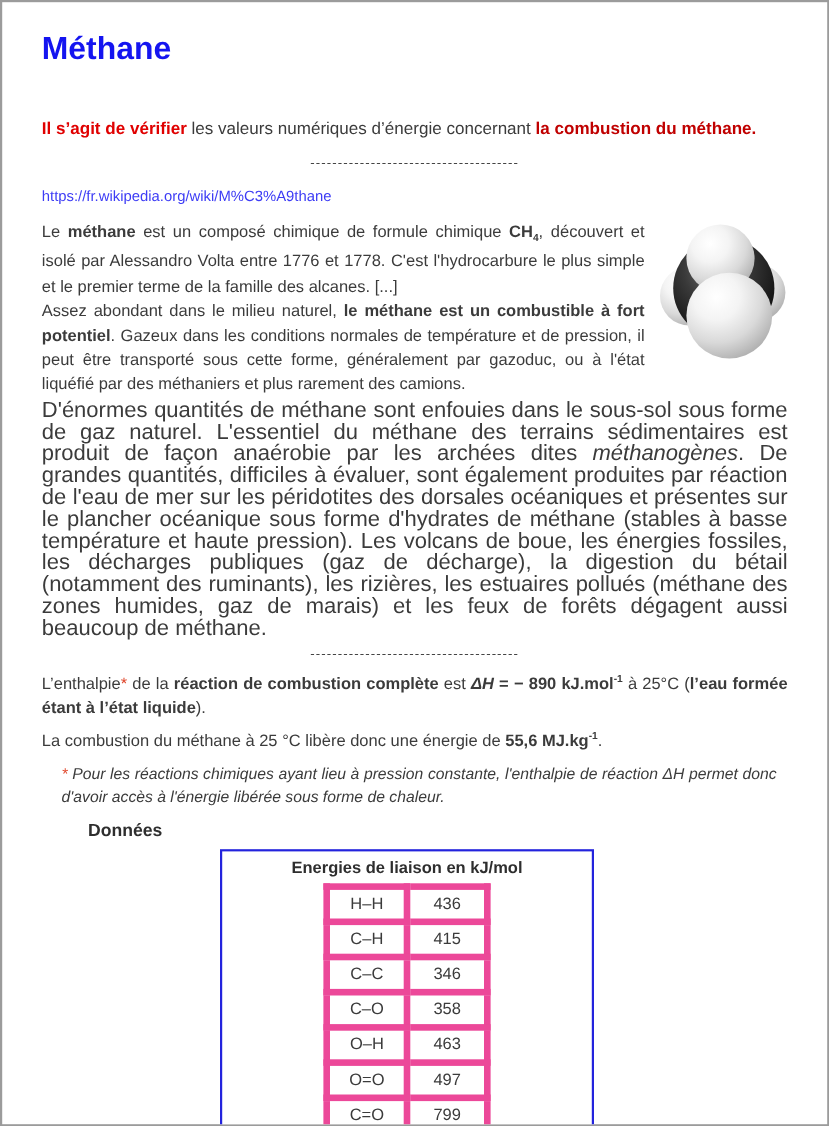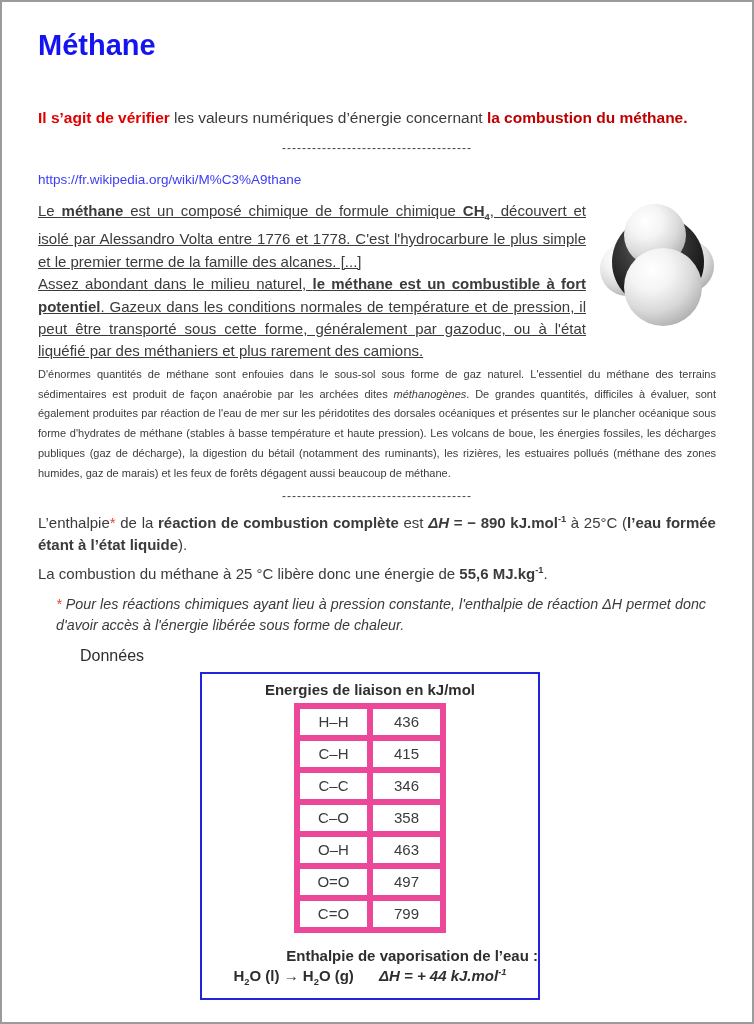--- a/index.html
+++ b/index.html
@@ -40,21 +40,20 @@
   a.wiki-link {
     font-size: 13.5px;
     color: #3d3cf5;
     cursor: pointer;
   }
   .para1-block {
     margin-top: 12px;
     font-size: 15px;
     line-height: 22.4px;
     text-align: justify;
-    text-decoration: underline;
   }
   .molecule {
     float: right;
     width: 114px;
     height: 122px;
     position: relative;
     margin: 4px 2px 4px 14px;
   }
   .sphere { position: absolute; border-radius: 50%; }
   .sphere.h {
@@ -63,40 +62,40 @@
   .sphere.c {
     background: radial-gradient(circle at 42% 32%, #6e6e6e 0%, #3a3a3a 35%, #141414 72%, #000 100%);
   }
   .h-left   { width: 54px; height: 54px; left: 0px;  top: 38px; z-index: 1; }
   .h-right  { width: 52px; height: 52px; left: 62px; top: 36px; z-index: 1; }
   .carbon   { width: 92px; height: 92px; left: 12px; top: 12px; z-index: 2; }
   .h-top    { width: 62px; height: 62px; left: 24px; top: 0px;  z-index: 3; }
   .h-bottom { width: 78px; height: 78px; left: 24px; top: 44px; z-index: 4; }
   .para2 {
     margin-top: 2px;
-    font-size: 11px;
+    font-size: 20px;
     line-height: 19.8px;
     text-align: justify;
   }
   .sep2 { margin-top: 5px; }
   .enthalpy-1 { margin-top: 5px; font-size: 15px; line-height: 22px; text-align: justify; }
   .enthalpy-2 { margin-top: 3px; font-size: 15px; line-height: 22px; }
   .footnote {
     margin-top: 9px;
     padding-left: 18px;
     padding-right: 10px;
     font-size: 14.3px;
     line-height: 21px;
     font-style: italic;
     text-align: justify;
   }
   .donnees-heading {
     margin: 11px 0 0 42px;
     font-size: 16px;
-    font-weight: 400;
+    font-weight: 700;
     color: #2e2e2e;
   }
   .data-box {
     margin: 7px 0 0 162px;
     width: 340px;
     border: 2px solid #2323dd;
     padding: 7px 0 11px 0;
     background: #fff;
   }
   .data-box-caption {

